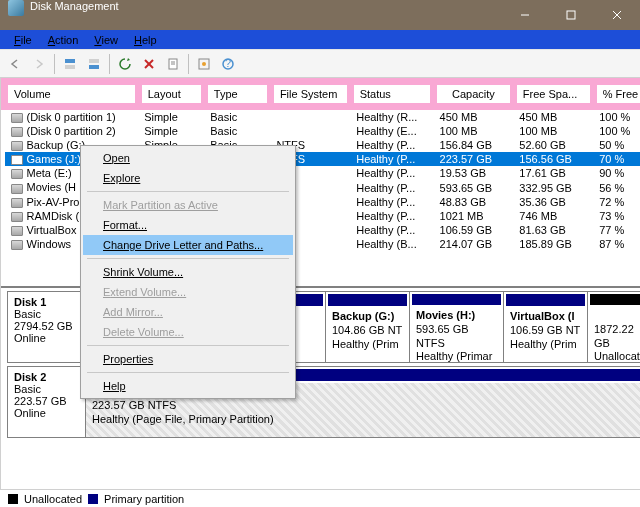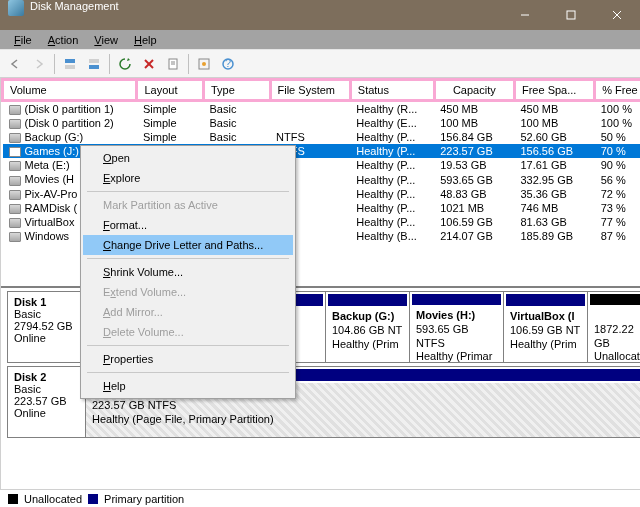--- a/index.html
+++ b/index.html
@@ -3,32 +3,32 @@
 <meta charset="utf-8">
 <style>
 * { margin: 0; padding: 0; box-sizing: border-box; font-family: "Segoe UI", Tahoma, sans-serif; font-size: 11px; }
 body { background: #fff; width: 640px; height: 507px; overflow: hidden; }
 .titlebar { background: #7d6e5c; height: 30px; display: flex; align-items: flex-start; padding-left: 8px; color: #fff; font-size: 12px; }
 .titlebar-icon { width: 16px; height: 16px; margin-right: 6px; background: linear-gradient(135deg,#8ec5e0,#3a7aa0); border-radius: 2px; }
 .title-text { flex: 1; }
 .win-btns { display: flex; }
 .win-btn { width: 46px; height: 30px; display: flex; align-items: center; justify-content: center; color: #fff; }
 .win-btn svg { stroke: #fff; stroke-width: 1; fill: none; }
-.menubar { height: 20px; background: #a3a3a3; border-bottom: 1px solid #e5e5e5; display: flex; align-items: center; padding-left: 6px; }
+.menubar { height: 20px; background: #1d4ed8; border-bottom: 1px solid #e5e5e5; display: flex; align-items: center; padding-left: 6px; }
 .menu-item { padding: 2px 8px; }
 .menu-item u { text-decoration: underline; }
 .toolbar { height: 28px; background: #f5f5f5; border-bottom: 1px solid #d0d0d0; display: flex; align-items: center; padding-left: 4px; gap: 2px; }
 .tbbtn { width: 22px; height: 22px; display: flex; align-items: center; justify-content: center; }
 .tbsep { width: 1px; height: 20px; background: #c0c0c0; margin: 0 2px; }
 .content { display: flex; height: calc(100% - 30px - 20px - 28px - 18px); }
 .tree { width: 7px; border-right: 1px solid #d0d0d0; background: #fff; }
 .main { flex: 1; display: flex; flex-direction: column; }
 .table-wrap { border-bottom: 2px solid #808080; height: 210px; overflow: hidden; }
 table { width: 100%; border-collapse: collapse; }
-th { background: #fff; border: 3px solid #f9a8d4; text-align: left; padding: 3px 6px; font-weight: normal; }
+th { background: #fff; border: 7px solid #f9a8d4; text-align: left; padding: 3px 6px; font-weight: normal; }
 td { padding: 1px 6px; white-space: nowrap; }
 .vol-icon { display: inline-block; width: 12px; height: 10px; margin-right: 4px; vertical-align: middle; }
 .vol-icon.drive { background: linear-gradient(#d8d8d8,#a8a8a8); border: 1px solid #888; border-radius: 1px; }
 tr.selected td { background: #0078d7; color: #fff; }
 tr.selected .vol-icon.drive { background: #fff; }
 .disks { flex: 1; overflow: hidden; padding: 0; background: #fff; }
 .disk-row { display: flex; border: 1px solid #808080; margin: 3px 6px; height: 72px; }
 .disk-head { width: 78px; border-right: 1px solid #808080; padding: 4px 6px; font-size: 11px; }
 .disk-head .name { font-weight: bold; }
 .disk-body { flex: 1; display: flex; }
@@ -39,21 +39,21 @@
 .stripe.black { background: #000; }
 .part-info { padding: 2px 6px; font-size: 11px; line-height: 1.25; overflow: hidden; }
 .part-info .pname { font-weight: bold; }
 .hatch { background: repeating-linear-gradient(45deg,#f5f5f5,#f5f5f5 3px,#d8d8d8 3px,#d8d8d8 6px); }
 .part-slot.selected .part-info { background: repeating-linear-gradient(45deg,#f0f0f0,#f0f0f0 3px,#e0e0e0 3px,#e0e0e0 6px); }
 .statusbar { height: 18px; border-top: 1px solid #d0d0d0; display: flex; align-items: center; padding-left: 8px; gap: 6px; }
 .sq { width: 10px; height: 10px; }
 .sq.black { background: #000; }
 .sq.blue { background: #000080; }
 .context-menu { position: absolute; left: 80px; top: 145px; width: 216px; background: #f0f0f0; border: 1px solid #a0a0a0; box-shadow: 2px 2px 3px rgba(0,0,0,0.25); padding: 2px; z-index: 10; }
-.cm-item { padding: 4px 20px; color: #000; }
+.cm-item { padding: 4px 20px; color: #000; text-decoration: underline; }
 .cm-item.disabled { color: #9e9e9e; }
 .cm-item.highlight { background: #91c9f7; }
 .cm-sep { height: 1px; background: #c8c8c8; margin: 3px 4px; }
 .cm-item u { text-decoration: underline; }
 .blank-left { width: 240px; border-right: 1px solid #808080; display: flex; flex-direction: column; }
 </style>
 </head>
 <body>
 
 <div class="titlebar">

